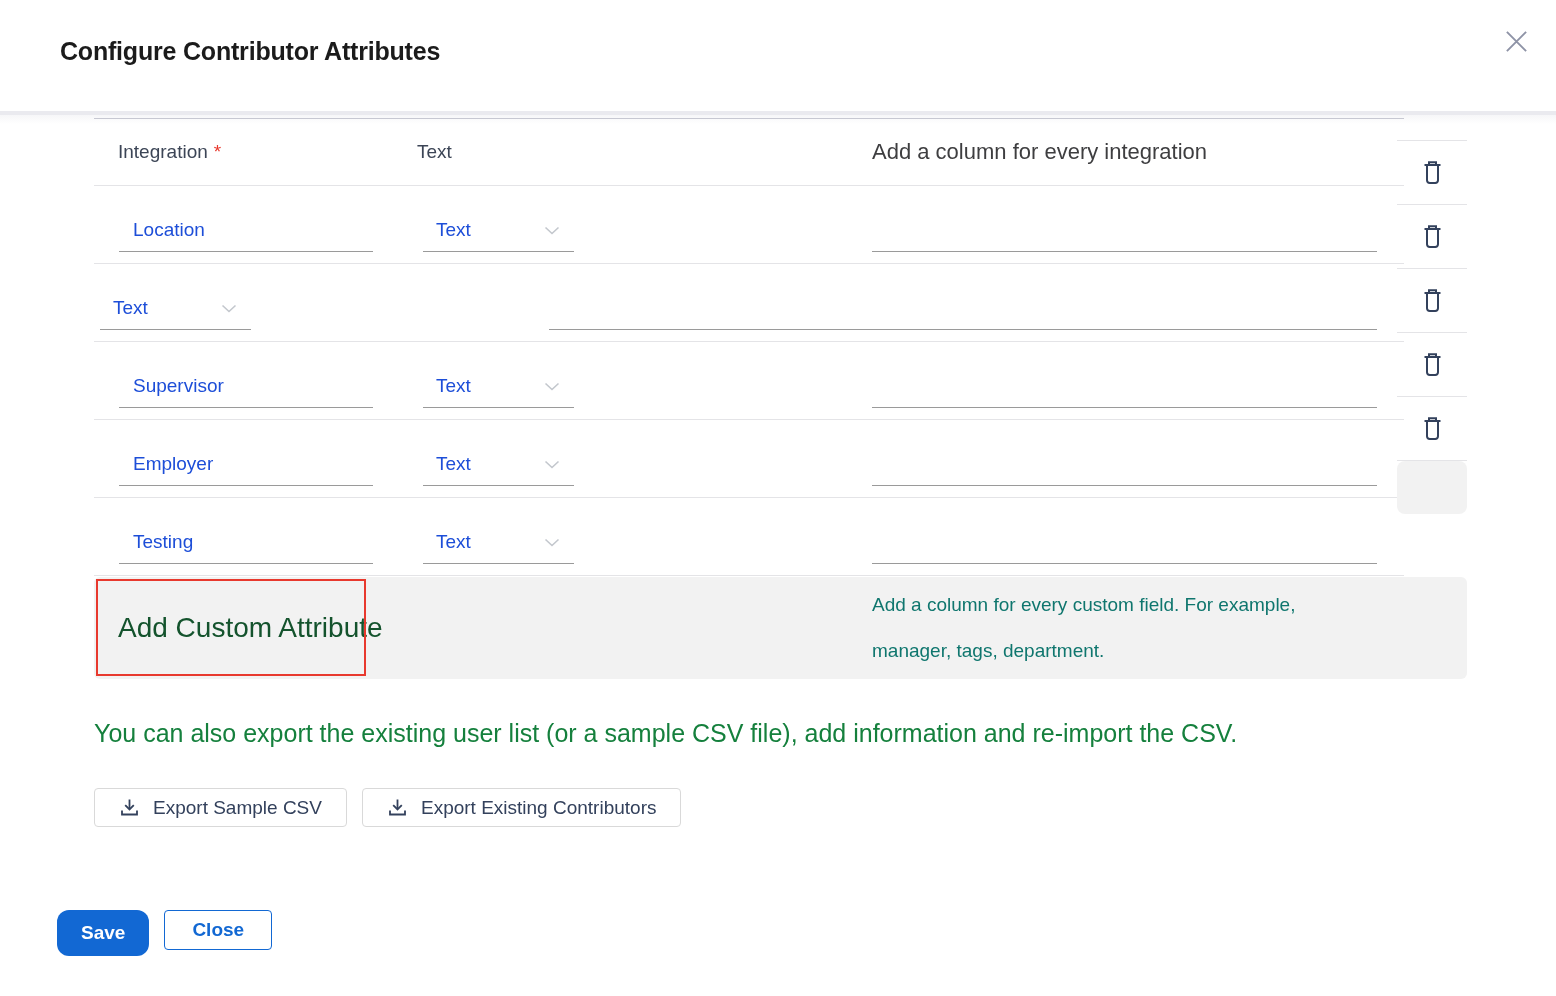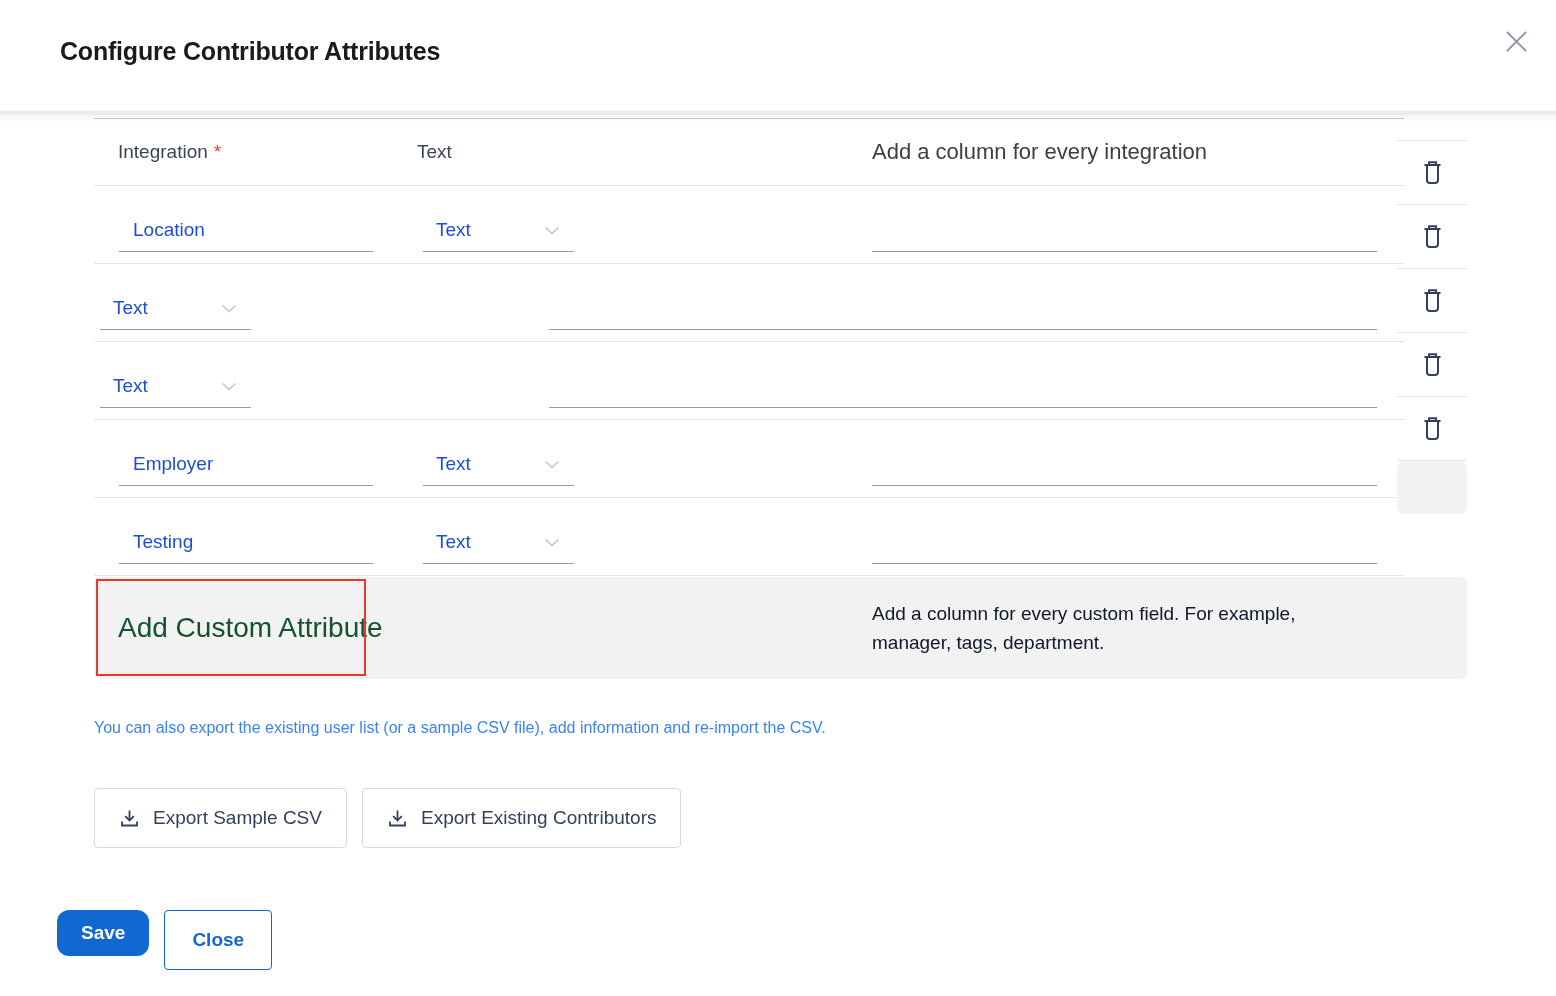--- a/index.html
+++ b/index.html
@@ -88,56 +88,56 @@
   .custom-row {
     position: absolute; left: 94px; top: 577px; width: 1373px; height: 102px;
     background: #f2f2f2; border-radius: 6px;
   }
   .add-link {
     position: absolute; left: 24px; top: 50%; transform: translateY(-50%);
     font-size: 28px; color: #14532d; cursor: pointer;
   }
   .custom-desc {
     position: absolute; left: 778px; top: 50%; transform: translateY(-50%);
-    width: 505px; font-size: 19px; line-height: 29px; color: #0f172a;
+    width: 505px; font-size: 19px; line-height: 46px; color: #0f766e;
   }
   .annotation-box {
     position: absolute; left: 96px; top: 579px; width: 270px; height: 97px;
     border: 2px solid #e8392e; pointer-events: none;
   }
 
   
   .export-note {
     position: absolute; left: 94px; top: 719px;
-    font-size: 16px; color: #3b82f6;
+    font-size: 25px; color: #15803d;
   }
   .export-buttons {
     position: absolute; left: 94px; top: 788px;
     display: flex; gap: 15px;
   }
   .export-btn {
-    height: 60px; padding: 0 24px;
+    height: 39px; padding: 0 24px;
     border: 1px solid #d9d9d9; border-radius: 4px; background: #ffffff;
     display: flex; align-items: center; gap: 13px;
     font-size: 19px; color: #33415c; cursor: pointer;
   }
 
   
   .footer-buttons {
     position: absolute; left: 57px; top: 910px;
     display: flex; gap: 15px;
   }
   .btn-save {
     height: 46px; padding: 0 24px; border: none; border-radius: 12px;
     background: #1268d3; color: #ffffff;
     font-size: 19px; font-weight: 700; font-family: "Liberation Sans", sans-serif;
     display: flex; align-items: center; cursor: pointer;
   }
   .btn-close {
-    height: 60px; padding: 0 27px; border: 1px solid #1268d3; border-radius: 4px;
+    height: 40px; padding: 0 27px; border: 1px solid #1268d3; border-radius: 4px;
     background: #ffffff; color: #1268d3;
     font-size: 19px; font-weight: 700; font-family: "Liberation Sans", sans-serif;
     display: flex; align-items: center; cursor: pointer;
   }
 </style>
 </head>
 <body>
 
 <div class="modal-title">Configure Contributor Attributes</div>
 <div class="close-btn">
@@ -187,20 +187,23 @@
             <path d="M1.5 1.5 L8 7.5 L14.5 1.5"></path>
           </svg>
         </div>
       </div>
     <div class="col3">
         <div class="input-line desc-input"></div>
       </div>
   </div>
 
   <div class="trow data-row">
+    <div class="col1">
+        <div class="input-line name-input">Supervisor</div>
+      </div>
     <div class="col2">
         <div class="input-line type-select">
           <span>Text</span>
           <svg width="16" height="9" viewBox="0 0 16 9" fill="none" stroke="#c3c7cd" stroke-width="1.6">
             <path d="M1.5 1.5 L8 7.5 L14.5 1.5"></path>
           </svg>
         </div>
       </div>
     <div class="col3">
         <div class="input-line desc-input"></div>

